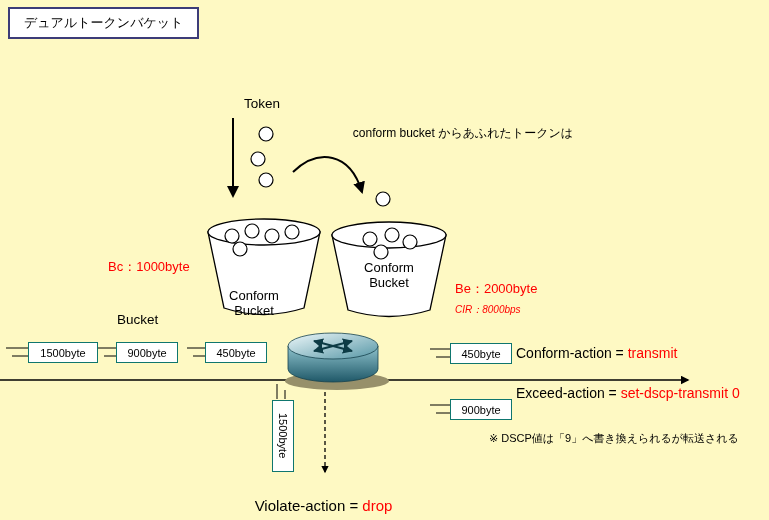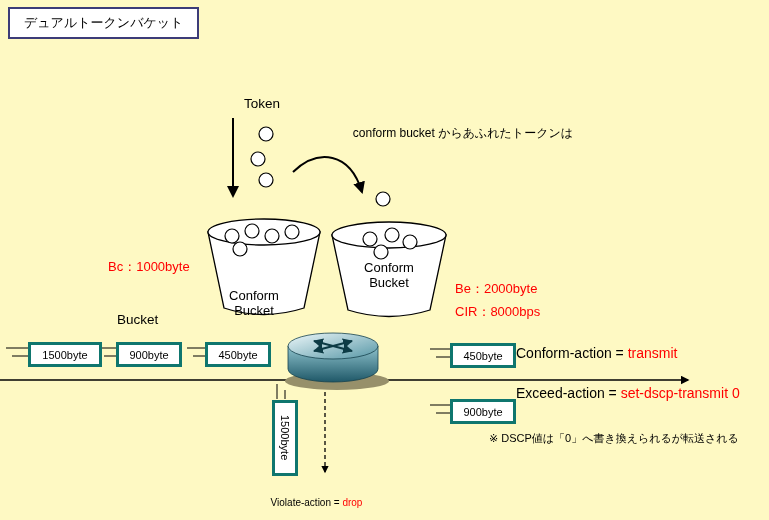--- a/index.html
+++ b/index.html
@@ -27,30 +27,30 @@
   .annot {
     position: absolute; left: 303px; top: 124px; width: 270px;
     font-size: 12px; line-height: 19px; text-align: right; white-space: nowrap;
   }
   .bucket-lbl {
     position: absolute; top: 260px; width: 100px;
     font-size: 13px; line-height: 15px; text-align: center;
   }
   .pkt {
     position: absolute;
-    border: 3px solid #0f766e;
+    border: 1px solid #0f766e;
     background: #fff;
     display: flex; align-items: center; justify-content: center;
     font-size: 11px; white-space: nowrap;
   }
   .pkt-v { writing-mode: vertical-rl; text-orientation: mixed; }
   .action-line { position: absolute; font-size: 14px; line-height: 19px; white-space: nowrap; }
   .violate-line {
-    position: absolute; left: 224px; top: 497px; width: 185px;
-    font-size: 10px; text-align: center; white-space: nowrap;
+    position: absolute; left: 231px; top: 497px; width: 185px;
+    font-size: 15px; text-align: center; white-space: nowrap;
   }
 </style>
 </head>
 <body>
 
 <div class="canvas">
 
   <svg class="layer" width="769" height="520" viewBox="0 0 769 520">
     <defs>
       <marker id="arr" markerWidth="7" markerHeight="7" refX="5" refY="3" orient="auto">
@@ -136,21 +136,21 @@
     <div>Conform</div>
     <div>Bucket</div>
   </div>
   <div class="bucket-lbl" style="left:339px;">
     <div>Conform</div>
     <div>Bucket</div>
   </div>
 
   <div class="lbl red" style="left:108px; top:246px; font-size:13px;margin-top:12px;">Bc：1000byte</div>
   <div class="lbl red" style="left:455px; top:246px; font-size:13px;margin-top:34px;">Be：2000byte</div>
-  <div class="lbl red" style="left:455px; top:303px; font-size:13px;">CIR：8000bps</div>
+  <div class="lbl red" style="left:455px; top:303px; font-size:10px;font-style:italic;">CIR：8000bps</div>
 
   <div class="lbl" style="left:117px; top:312px;">Bucket</div>
 
   <div class="pkt" style="left:28px; top:342px; width:68px; height:19px;">
     <span>1500byte</span>
   </div>
   <div class="pkt" style="left:116px; top:342px; width:60px; height:19px;">
     <span>900byte</span>
   </div>
   <div class="pkt" style="left:205px; top:342px; width:60px; height:19px;">
@@ -163,21 +163,21 @@
   <div class="action-line" style="left:516px; top:344px;">
     <span>Conform-action = </span><span class="red">transmit</span>
   </div>
 
   <div class="pkt" style="left:450px; top:399px; width:60px; height:19px;">
     <span>900byte</span>
   </div>
   <div class="action-line" style="left:516px; top:384px;">
     <span>Exceed-action = </span><span class="red">set-dscp-transmit 0</span>
   </div>
-  <div class="lbl-sm" style="left:489px; top:431px;">※ DSCP値は「0」へ書き換えられるが転送される</div>
+  <div class="lbl-sm" style="left:489px; top:431px;">※ DSCP値は「9」へ書き換えられるが転送される</div>
 
   <div class="pkt pkt-v" style="left:272px; top:400px; width:20px; height:70px;">
     <span>1500byte</span>
   </div>
   <div class="violate-line">
     <span>Violate-action = </span><span class="red">drop</span>
   </div>
 
 </div>
 

